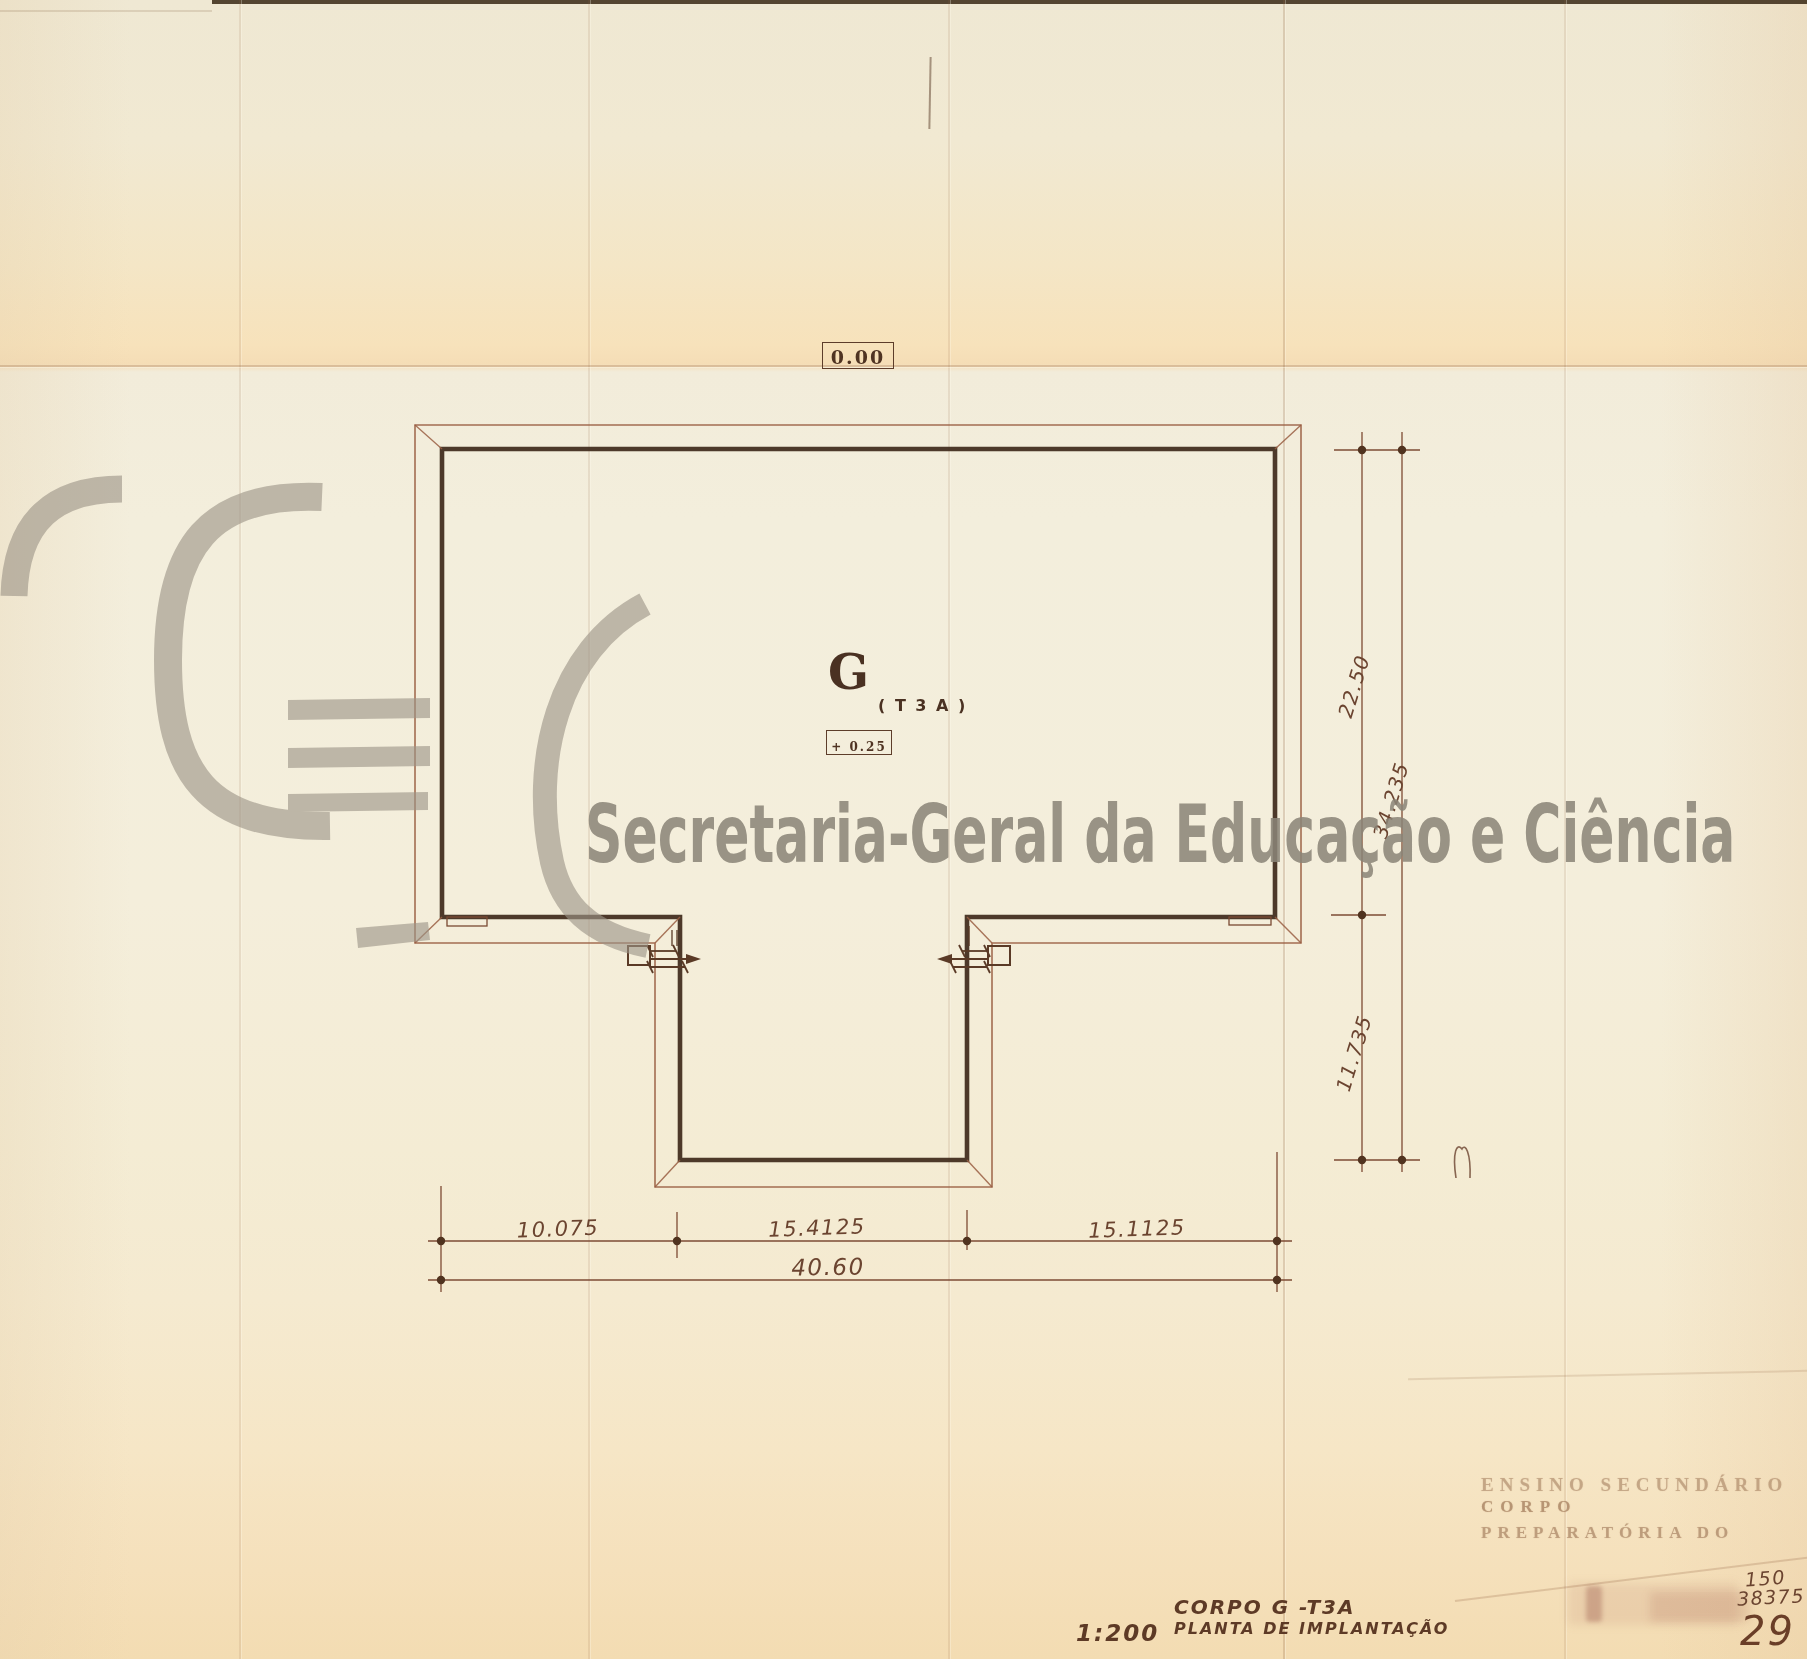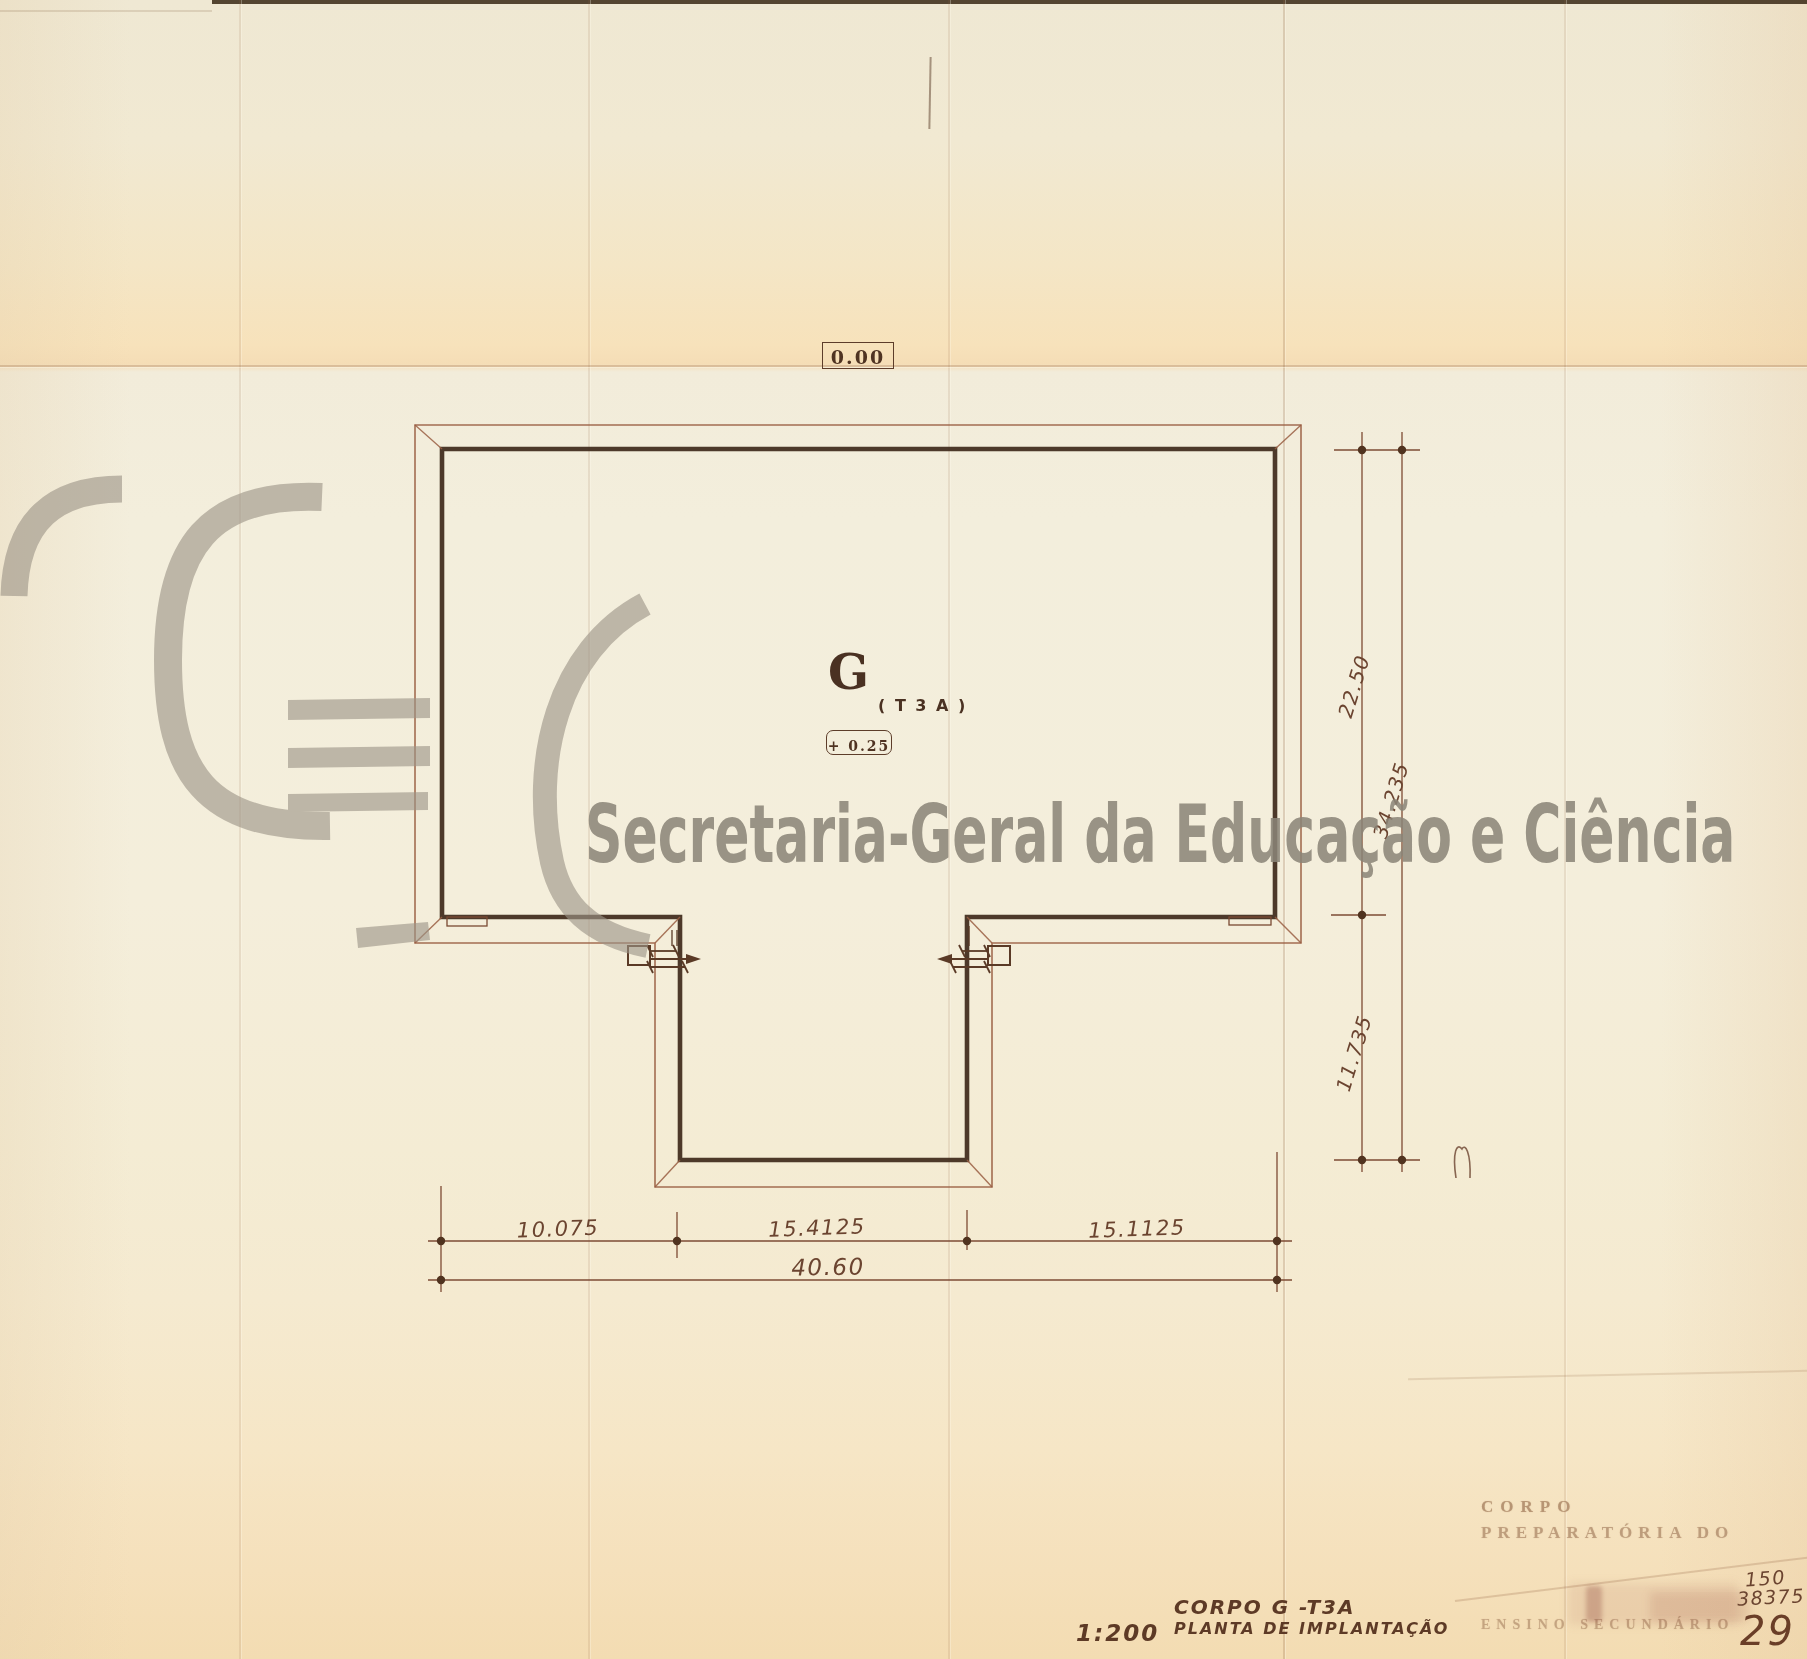--- a/index.html
+++ b/index.html
@@ -130,21 +130,21 @@
     </g>
 
     <path d="M1456,1178 C1452,1152 1457,1142 1462,1149 C1465,1143 1471,1152 1470,1178" fill="none" stroke="#6b4430" stroke-width="1.6" opacity=".8"></path>
   </svg>
 
   <div class="abs box-label serif" style="left:822px;top:342px;width:70px;height:25px;font-size:19px;">
     <span>0.00</span>
   </div>
   <div class="abs serif" style="left:828px;top:648px;font-size:48px;font-weight:bold;color:#4a3122;line-height:1;">G</div>
   <div class="abs" style="left:878px;top:696px;font-size:16px;font-weight:600;letter-spacing:2px;color:#4a3122;white-space:nowrap;">( T 3 A )</div>
-  <div class="abs box-label serif" style="left:826px;top:730px;width:64px;height:23px;font-size:14px;border-radius:7px;">
+  <div class="abs box-label serif" style="left:826px;top:730px;width:64px;height:23px;font-size:12px;">
     <span>+ 0.25</span>
   </div>
 
   <div class="abs hand dim-label-rot" style="left:1354px;top:686px;transform:translate(-50%,-50%) rotate(-73deg);">22.50</div>
   <div class="abs hand dim-label-rot" style="left:1391px;top:800px;transform:translate(-50%,-50%) rotate(-73deg);">34.235</div>
   <div class="abs hand dim-label-rot" style="left:1354px;top:1053px;transform:translate(-50%,-50%) rotate(-73deg);">11.735</div>
 
   <div class="abs hand dim-label" style="left:558px;top:1229px;transform:translate(-50%,-50%) rotate(-2deg);">10.075</div>
   <div class="abs hand dim-label" style="left:817px;top:1228px;transform:translate(-50%,-50%) rotate(-2deg);">15.4125</div>
   <div class="abs hand dim-label" style="left:1137px;top:1229px;transform:translate(-50%,-50%) rotate(-2deg);">15.1125</div>
@@ -160,21 +160,21 @@
       <polygon points="288,700 430,698 430,718 288,720"></polygon>
       <polygon points="288,748 430,746 430,766 288,768"></polygon>
       <polygon points="288,794 428,792 428,810 288,812"></polygon>
       <polygon points="356,928 428,922 430,940 358,948"></polygon>
     </g>
   </svg>
   <div class="abs wm-text" style="left:585px;top:795px;font-size:80px;">Secretaria-Geral da Educação e Ciência</div>
 
   <div class="abs stamp-line" style="left:1481px;top:1497px;font-size:17px;letter-spacing:7px;color:rgba(158,118,86,.55);text-shadow:0 0 1px rgba(158,118,86,.4);">CORPO</div>
   <div class="abs stamp-line" style="left:1481px;top:1523px;font-size:17px;letter-spacing:6px;color:rgba(158,118,86,.45);text-shadow:0 0 1px rgba(158,118,86,.35);">PREPARATÓRIA DO</div>
-  <div class="abs stamp-line" style="left:1481px;top:1617px;font-size:14px;letter-spacing:6px;color:rgba(158,118,86,.38);text-shadow:0 0 1px rgba(158,118,86,.3);">ENSINO SECUNDÁRIO</div>
+  <div class="abs stamp-line" style="left:1481px;top:1474px;font-size:19px;letter-spacing:6px;color:rgba(158,118,86,.38);text-shadow:0 0 1px rgba(158,118,86,.3);">ENSINO SECUNDÁRIO</div>
   <div class="smudge" style="left:1568px;top:1583px;width:170px;height:42px;background:rgba(150,70,55,.10);filter:blur(5px);"></div>
   <div class="smudge" style="left:1586px;top:1586px;width:16px;height:36px;background:rgba(130,55,45,.28);filter:blur(2px);"></div>
   <div class="smudge" style="left:1650px;top:1592px;width:100px;height:30px;background:rgba(150,70,55,.14);filter:blur(4px);"></div>
 
   <div class="abs hand" style="left:1745px;top:1567px;font-size:19px;transform:rotate(-4deg);">150</div>
   <div class="abs hand" style="left:1737px;top:1586px;font-size:19px;transform:rotate(-3deg);">38375</div>
   <div class="abs hand" style="left:1740px;top:1608px;font-size:40px;color:#6a3e28;letter-spacing:2px;">29</div>
 
   <div class="abs titleblock-text" style="left:1076px;top:1620px;font-size:23px;">1:200</div>
   <div class="abs titleblock-text" style="left:1174px;top:1595px;font-size:20px;">CORPO G -T3A</div>

